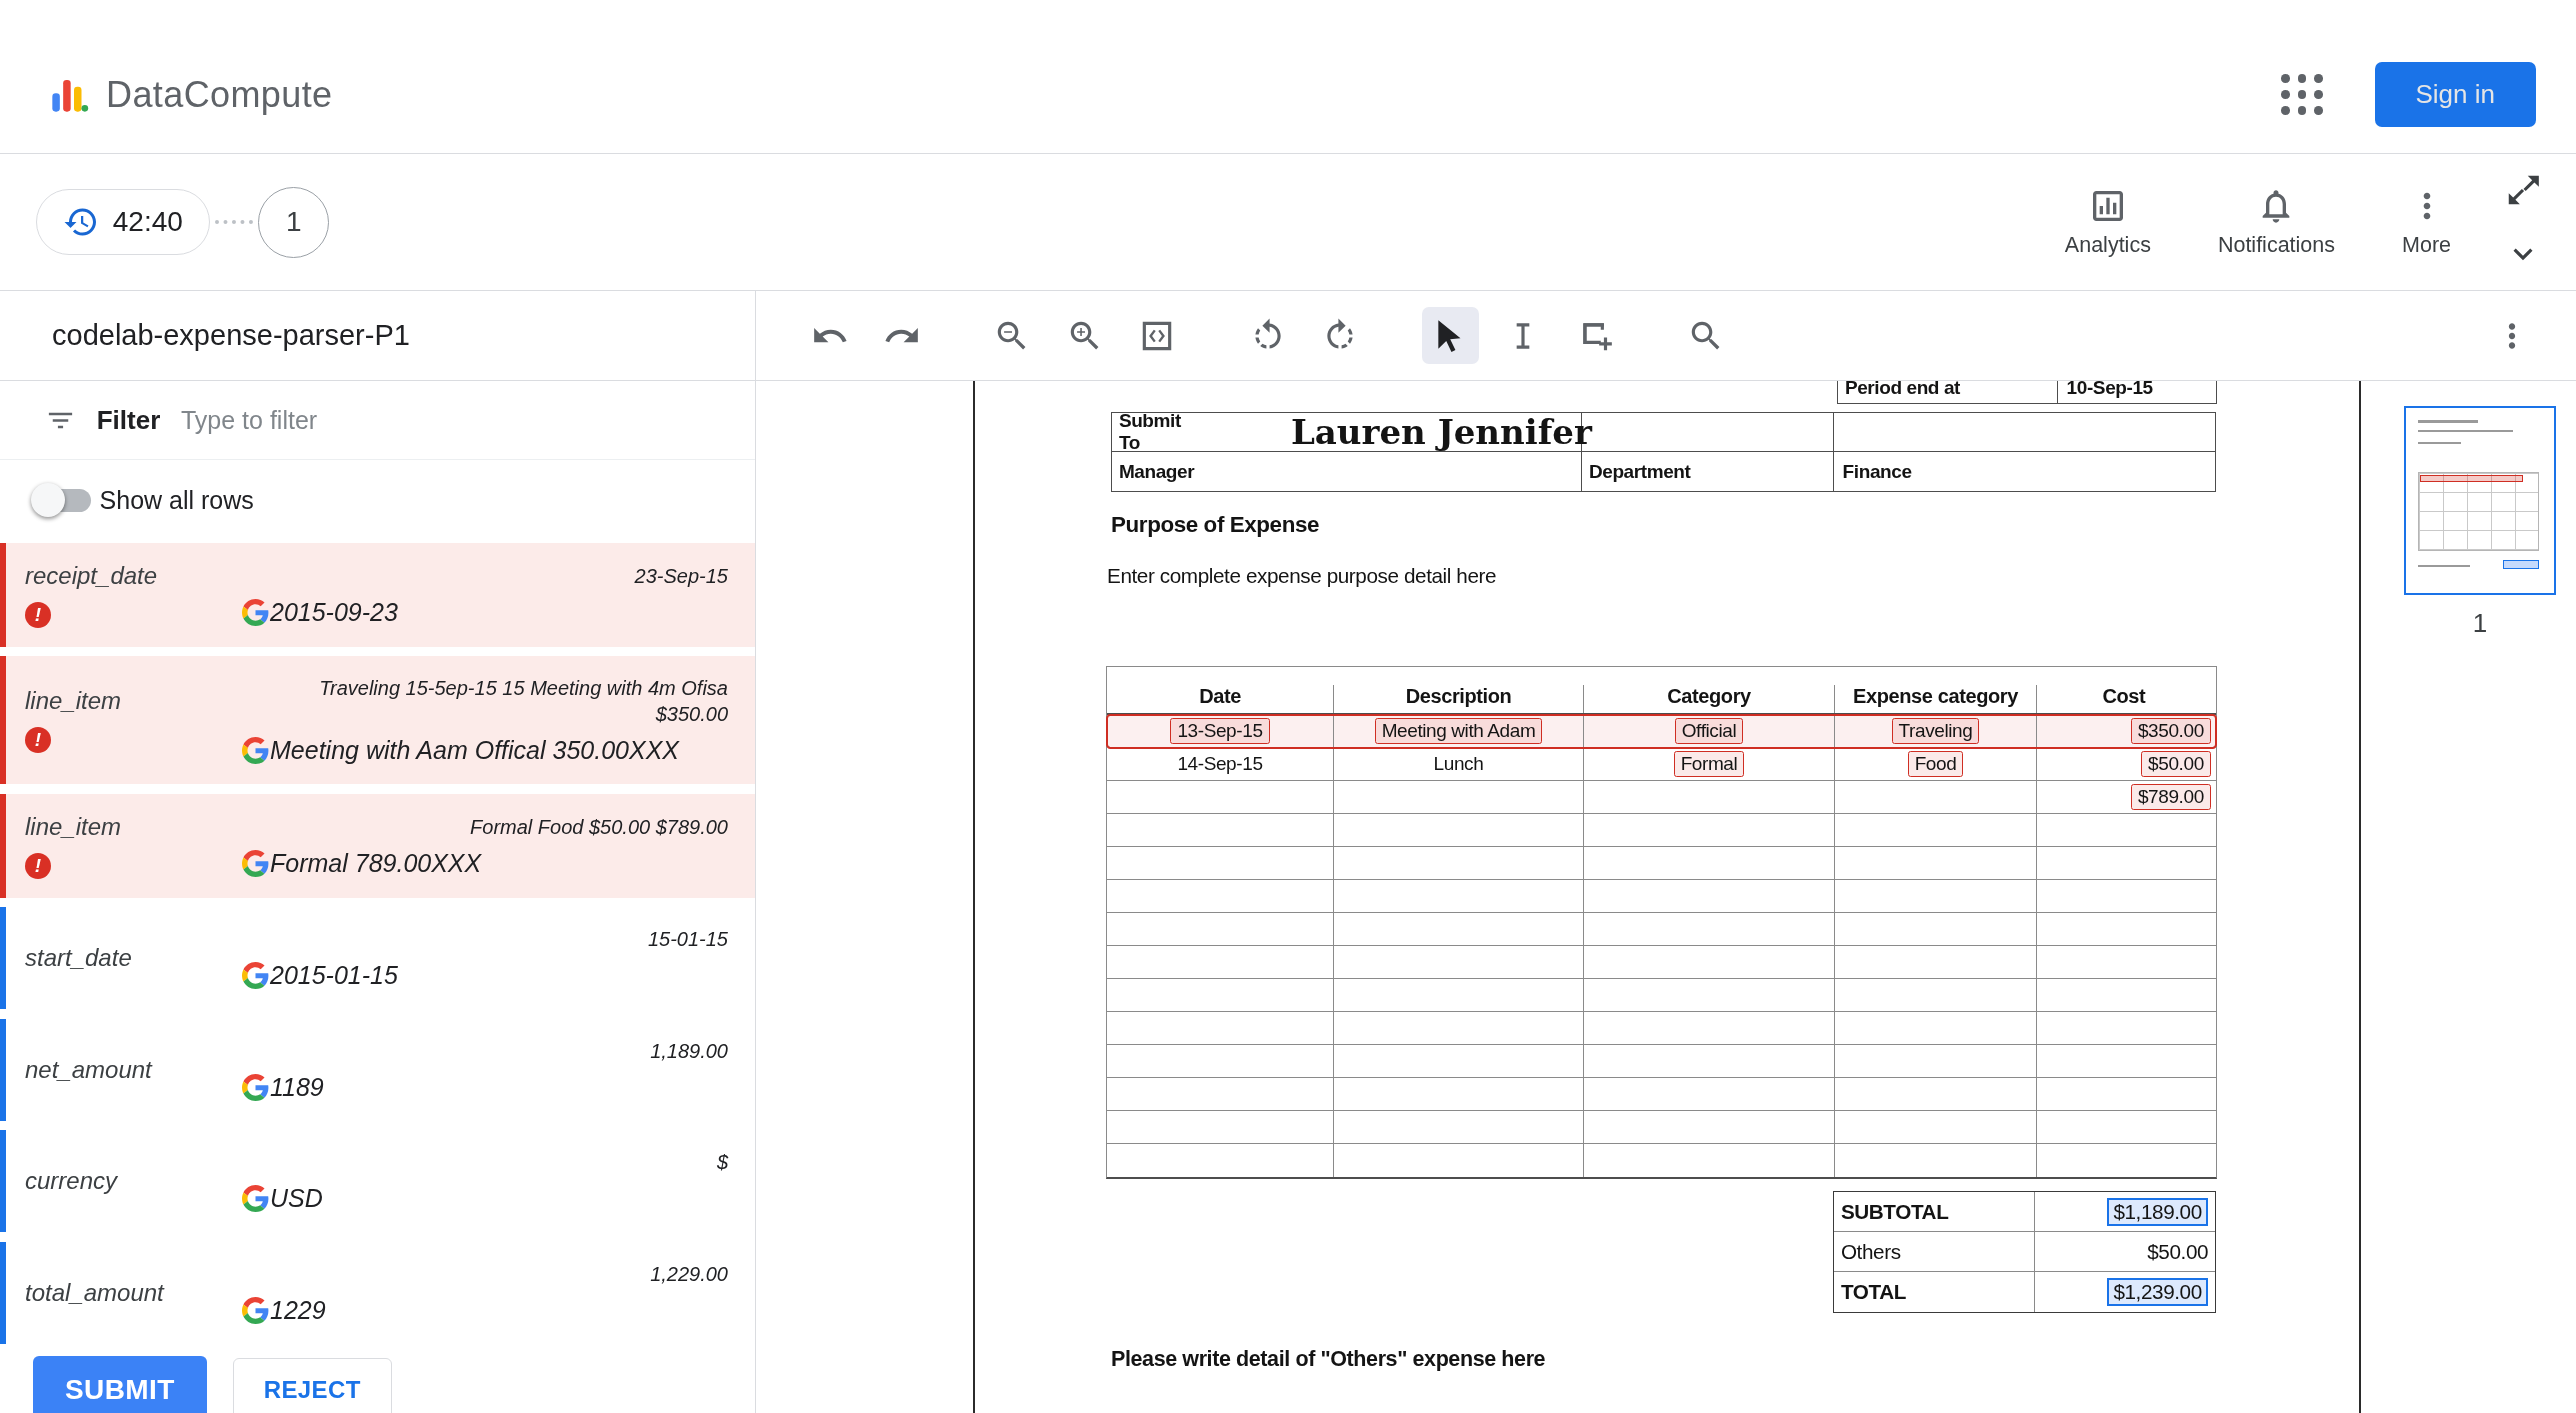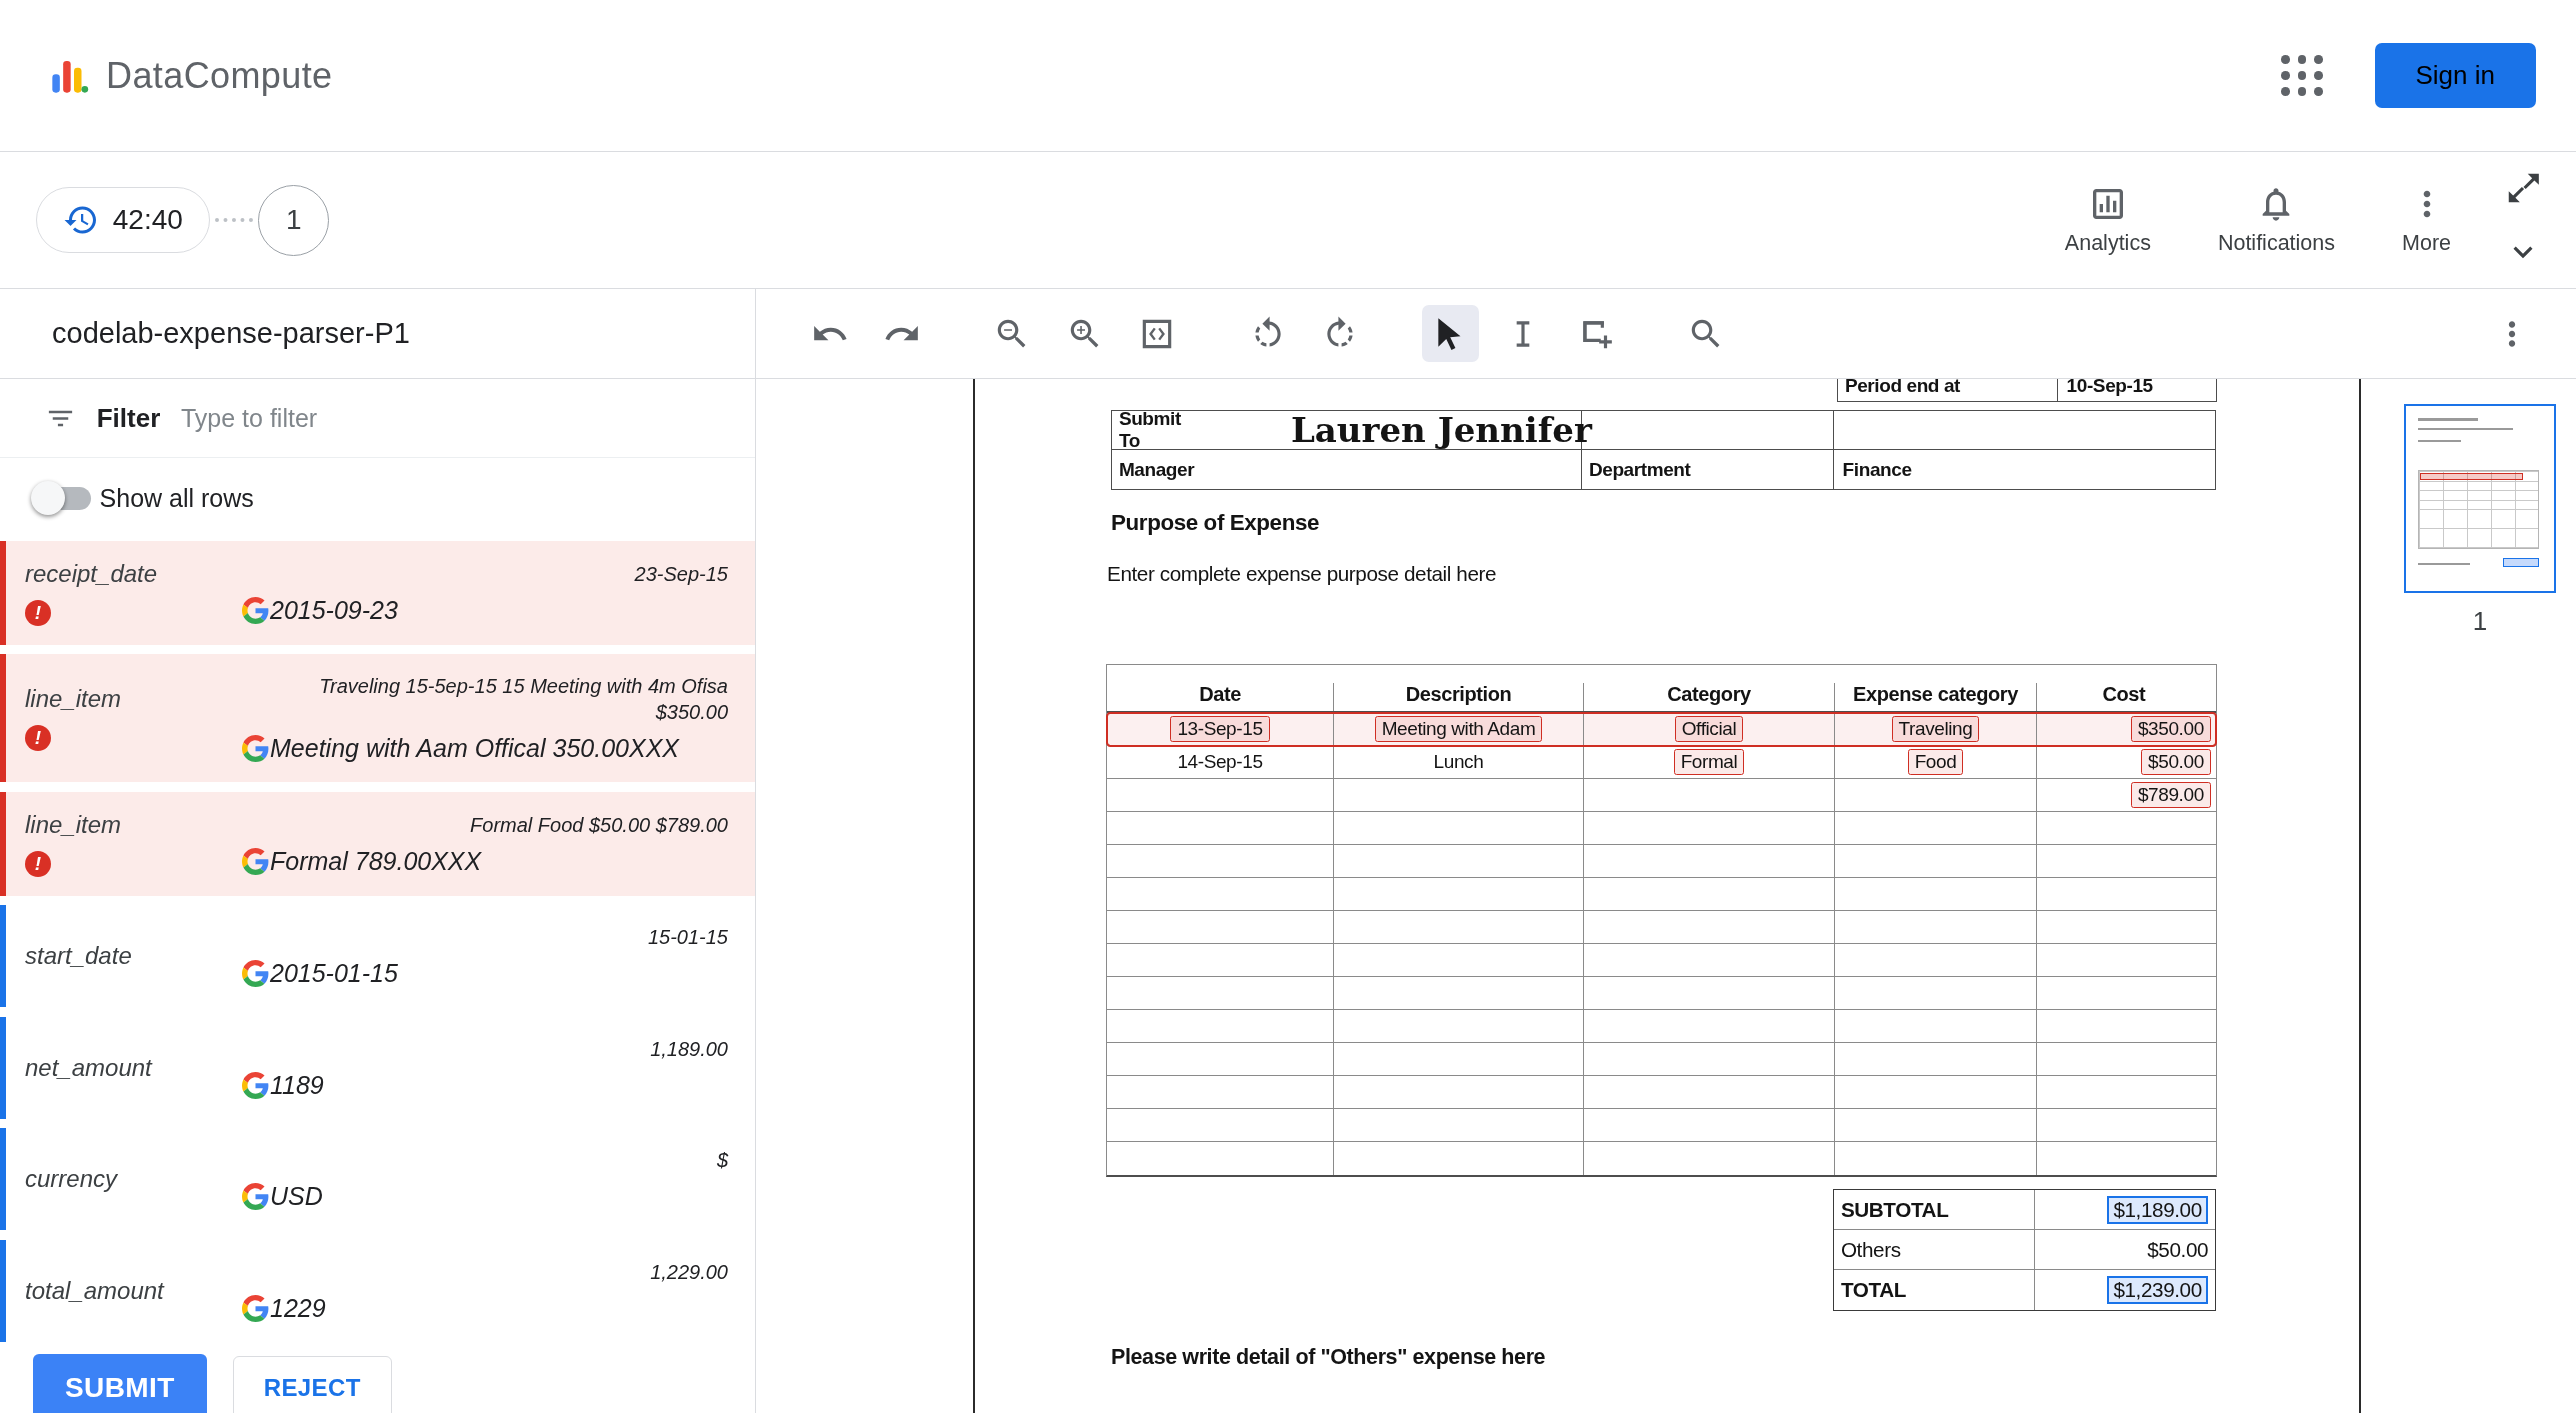--- a/index.html
+++ b/index.html
@@ -1,27 +1,27 @@
 <!DOCTYPE html>
 <html style="font-size:13.8px"><head>
 <meta charset="utf-8">
 <style>
   * { box-sizing: border-box; margin: 0; padding: 0; }
   html,body { width:2576px; height:1414px; overflow:hidden; background:#fff;
     font-family:"Liberation Sans", sans-serif; color:#202124; }
 
   
-  .topbar { height:152px; display:flex; align-items:center; padding:0 40px 0 49px;
-    border-bottom:1.7px solid #dadce0; }
+  .topbar { height:118px; display:flex; align-items:center; padding:0 40px 0 49px;
+    border-bottom:1.7px solid #dadce0;margin-top:36px; }
   .brand-wrap { display:flex; align-items:center; gap:17px; }
   .brand { font-size:36px; color:#5f6368; letter-spacing:0.4px; }
   .topbar-right { margin-left:auto; display:flex; align-items:center; gap:52px; }
   .apps-grid { display:grid; grid-template-columns:repeat(3,8.6px); grid-gap:7.7px; cursor:pointer; }
   .apps-grid i { width:8.6px; height:8.6px; border-radius:50%; background:#5f6368; }
-  .signin-btn { background:#1a73e8; color:#000000; font-size:26px; border:none;
+  .signin-btn { background:#1a73e8; color:#e5e5e5; font-size:26px; border:none;
     border-radius:6.9px; padding:17px 41px; cursor:pointer; }
 
   
   .statusbar { height:137px; display:flex; align-items:center; padding:0 34px 0 36px;
     border-bottom:1.7px solid #dadce0; }
   .timer-pill { display:flex; align-items:center; gap:13.8px; border:1.7px solid #dadce0;
     border-radius:41px; padding:13.8px 26px; }
   .timer-text { font-size:28px; color:#202124; }
   .dots-connector { width:38px; border-top:4.3px dotted #bdc1c6; margin:0 5.2px; }
   .step-circle { width:71px; height:71px; border:1.7px solid #9aa0a6; border-radius:50%;

